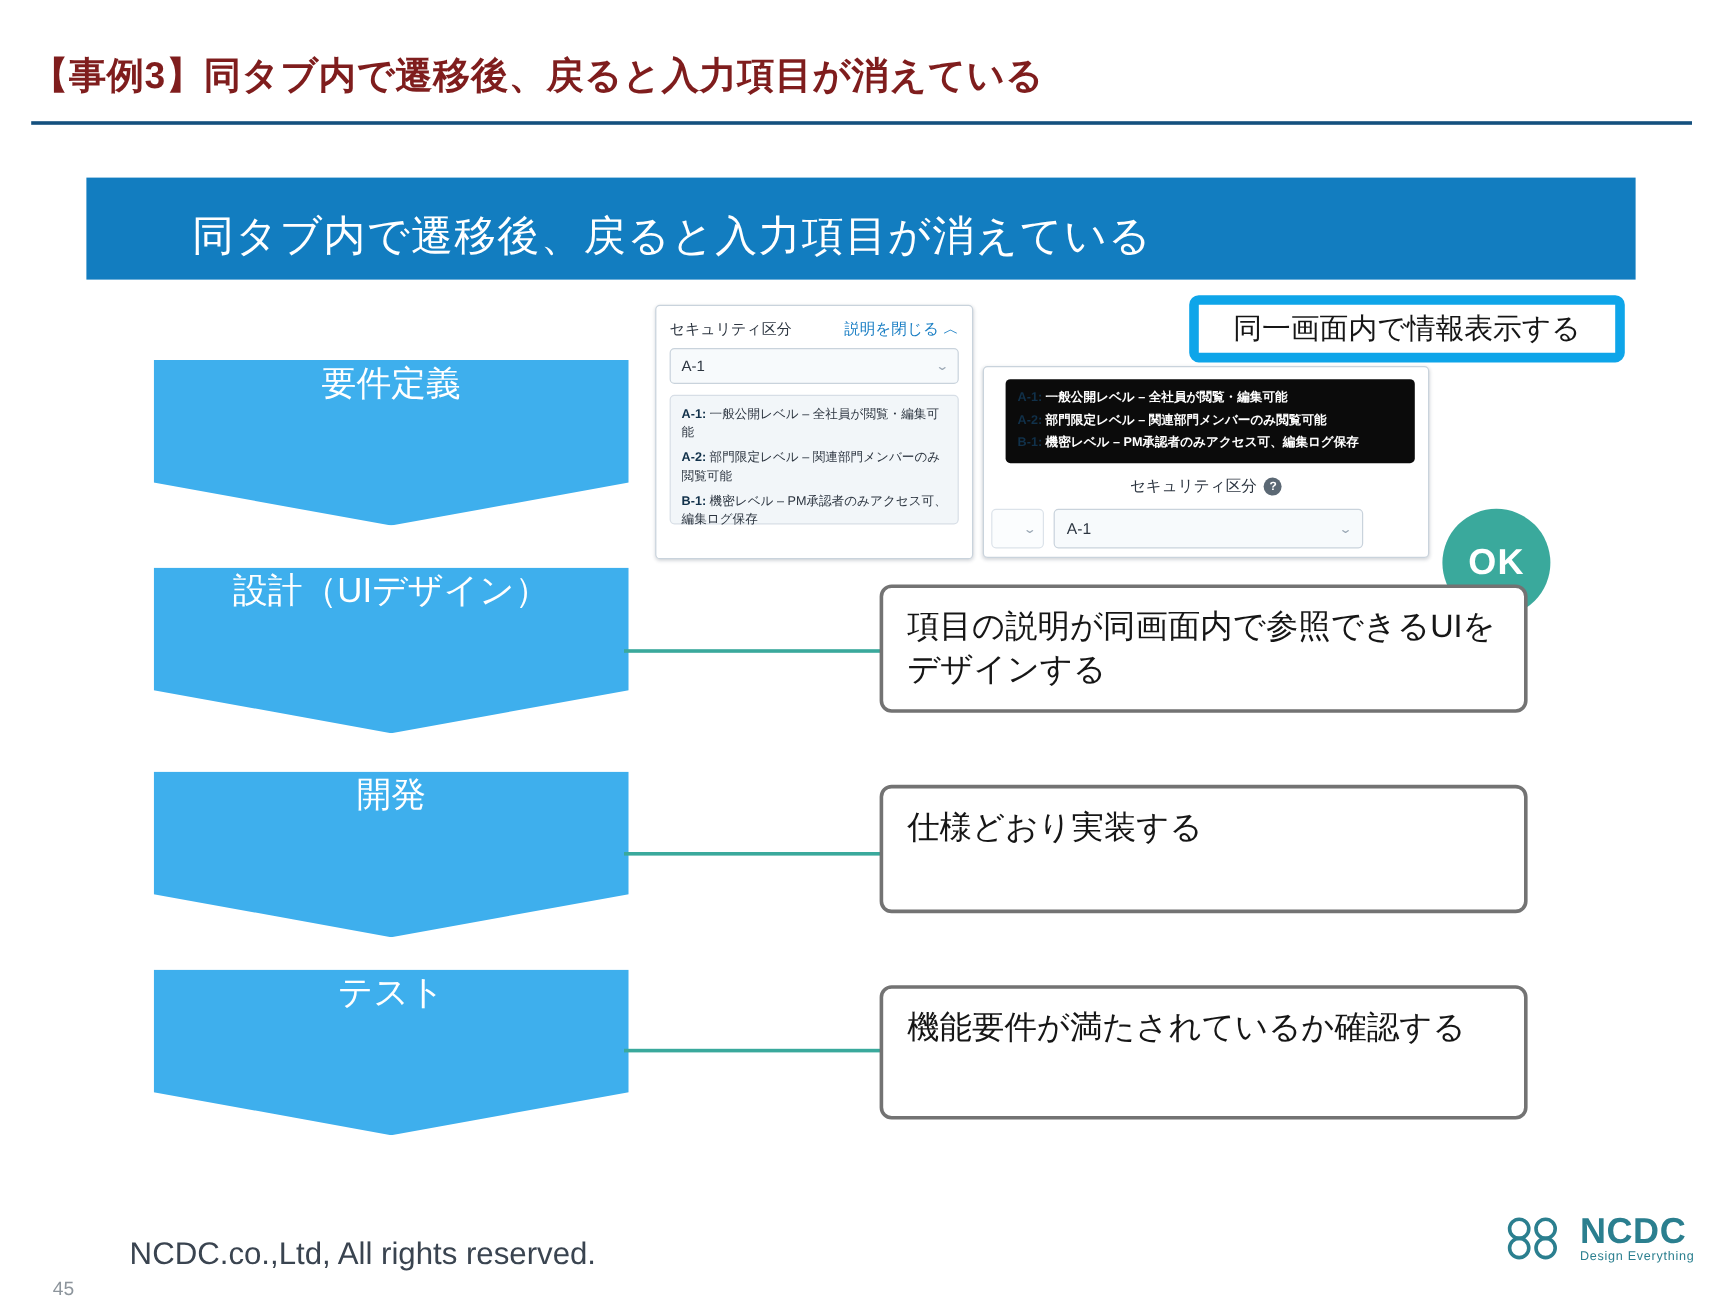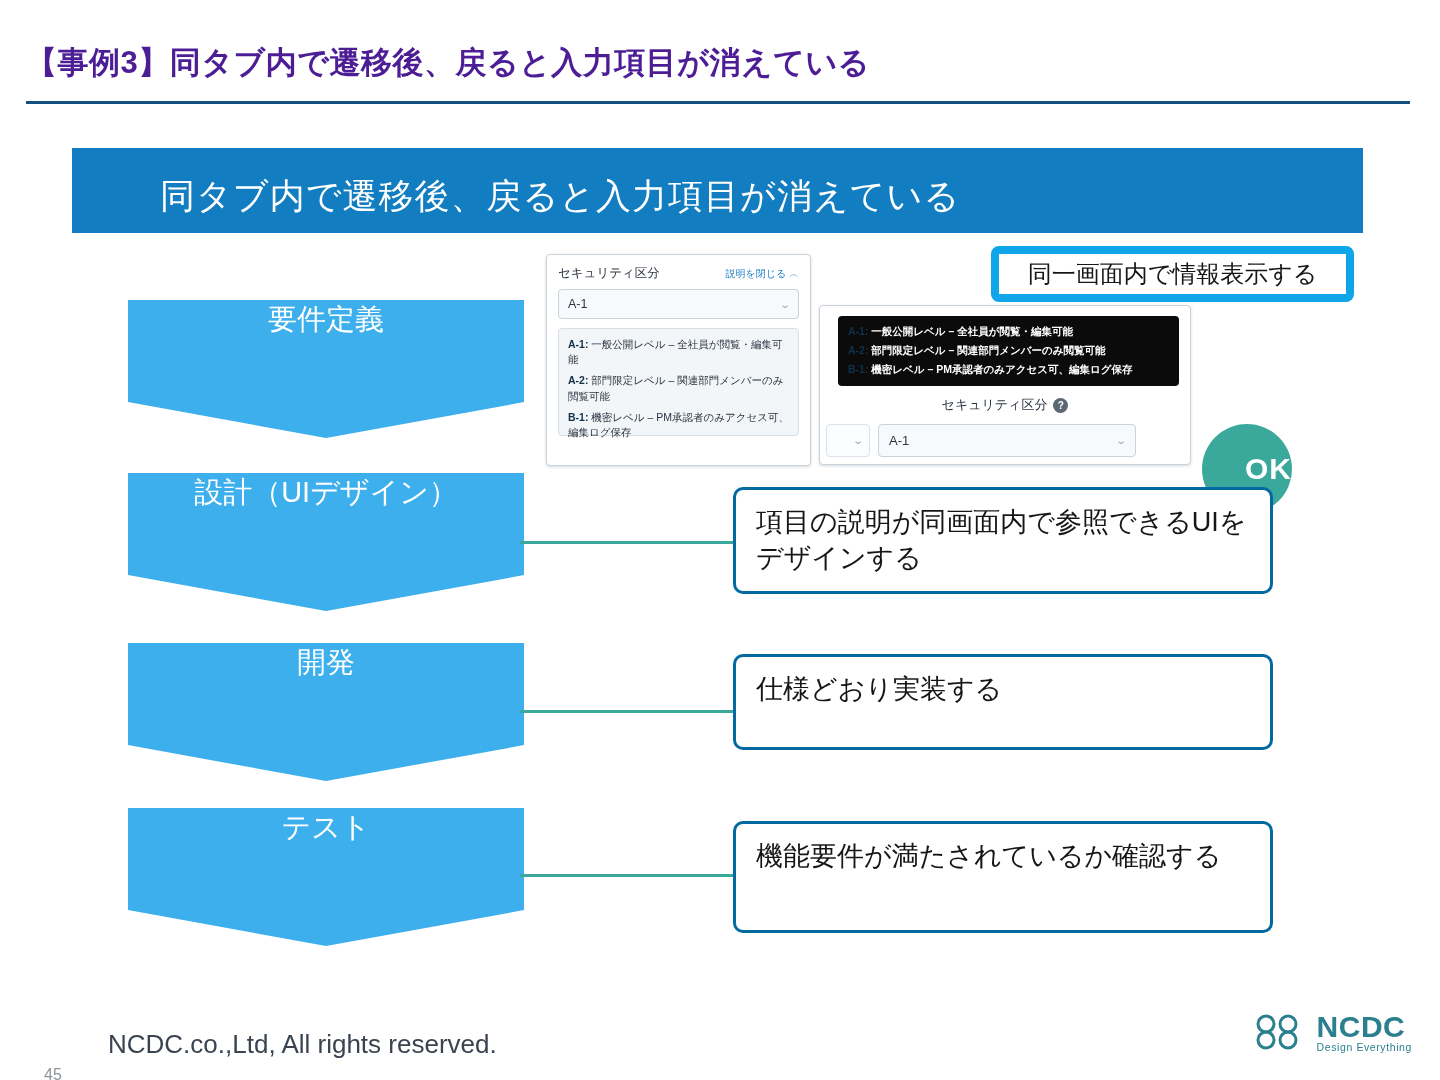--- a/index.html
+++ b/index.html
@@ -18,21 +18,21 @@
 
   
   .slide-title {
     position: absolute;
     left: 26px;
     top: 42px;
     width: 1360px;
     font-size: 31px;
     font-weight: bold;
     letter-spacing: 0.5px;
-    color: #4c1d95;
+    color: #7f1d1d;
     white-space: nowrap;
   }
   .title-rule {
     position: absolute;
     left: 26px;
     top: 101px;
     width: 1384px;
     height: 3px;
     background: #14507e;
   }
@@ -82,31 +82,31 @@
     height: 3px;
     background: #3aa99c;
   }
   .conn1 { left: 520px; top: 541px; width: 215px; }
   .conn2 { left: 520px; top: 710px; width: 215px; }
   .conn3 { left: 520px; top: 874px; width: 215px; }
 
   
   .note {
     position: absolute;
-    border: 3px solid #0369a1;
+    border: 3px solid #737373;
     border-radius: 10px;
     background: #ffffff;
     box-sizing: border-box;
     font-size: 27px;
     line-height: 1.35;
     color: #161616;
     padding: 14px 20px;
   }
   .note.n1 { left: 733px; top: 487px; width: 540px; height: 107px; }
-  .note.n2 { left: 733px; top: 654px; width: 540px; height: 96px; }
+  .note.n2 { left: 733px; top: 654px; width: 540px; height: 107px; }
   .note.n3 { left: 733px; top: 821px; width: 540px; height: 112px; }
 
   .note-top {
     position: absolute;
     left: 991px;
     top: 246px;
     width: 363px;
     height: 56px;
     border: 8px solid #0ea5e9;
     border-radius: 8px;
@@ -126,21 +126,21 @@
     top: 424px;
     width: 90px;
     height: 90px;
     border-radius: 50%;
     background: #3aa99c;
     color: #ffffff;
     font-size: 30px;
     font-weight: bold;
     display: flex;
     align-items: center;
-    justify-content: flex-end;
+    justify-content: center;
     letter-spacing: 1px;
   }
 
   
   .ui-card-a {
     position: absolute;
     left: 546px;
     top: 254px;
     width: 265px;
     height: 212px;
@@ -154,21 +154,21 @@
   .ui-row {
     display: flex;
     align-items: baseline;
     justify-content: space-between;
   }
   .ui-label {
     font-size: 12.5px;
     color: #2c3540;
   }
   .ui-link {
-    font-size: 10px;
+    font-size: 13px;
     color: #1b7fc4;
     white-space: nowrap;
     padding-left: 28px;
   }
   .ui-select {
     margin-top: 7px;
     height: 30px;
     border: 1px solid #c9d3dc;
     border-radius: 4px;
     background: #f7fafc;

